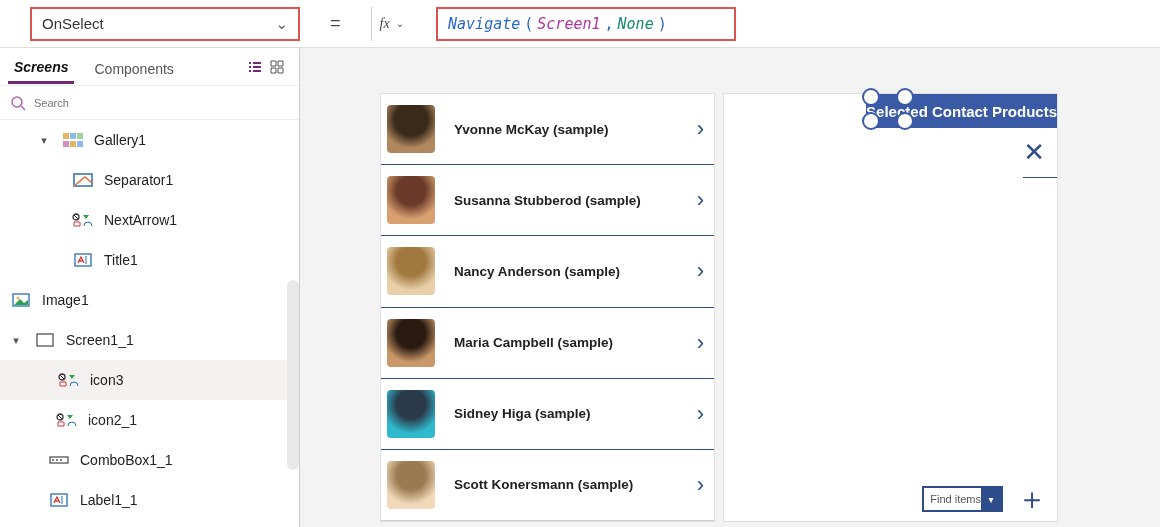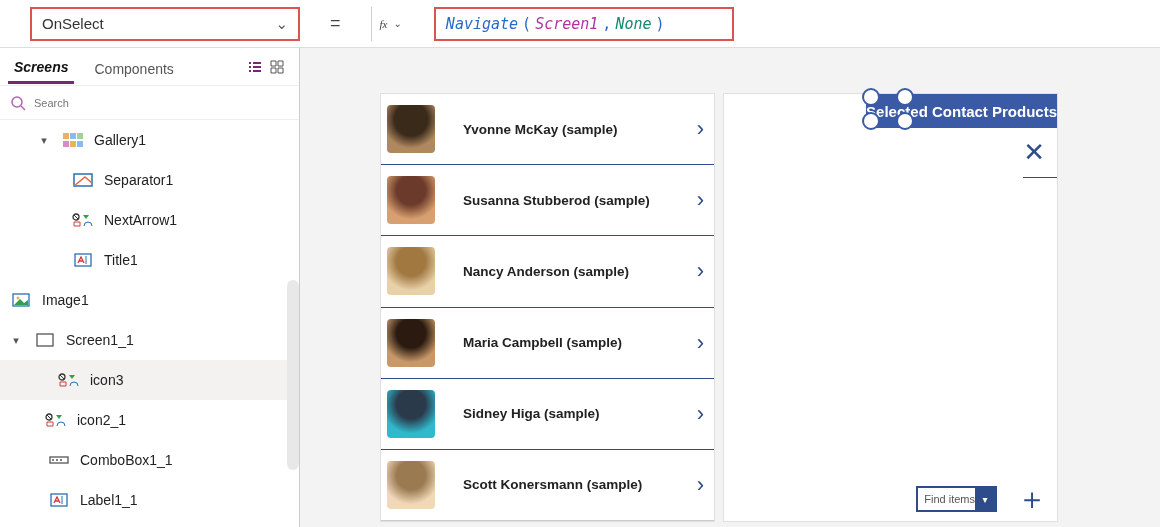--- a/index.html
+++ b/index.html
@@ -36,21 +36,21 @@
   .prop-select .chev { color: #555; }
   .eq { font-size: 18px; margin: 0 6px; color: #444; }
   .fx-box {
     display: flex;
     align-items: center;
     gap: 6px;
     padding: 0 8px;
     height: 34px;
     border-left: 1px solid #ccc;
   }
-  .fx { font-style: italic; font-size: 11px; color: #444; font-family: Georgia, serif; }
+  .fx { font-style: italic; font-size: 14px; color: #444; font-family: Georgia, serif; }
   .fx-chev { color: #555; font-size: 10px; }
   .formula-text {
     border: 2px solid #d9534f;
     height: 34px;
     width: 300px;
     display: flex;
     align-items: center;
     padding: 0 10px;
     font-family: Consolas, monospace;
     font-size: 15px;
@@ -176,21 +176,21 @@
     width: 335px;
     background: #fff;
     display: flex;
     flex-direction: column;
     border: 1px solid #e0e0e0;
   }
   .grow {
     flex: 1;
     display: flex;
     align-items: center;
-    gap: 28px;
+    gap: 19px;
     border-bottom: 1px solid #2f4c8a;
     padding: 4px 6px;
     height: 64px;
     background: #fff;
   }
   .grow:last-child { border-bottom: 1px solid #ccc; }
   .avatar {
     width: 48px;
     height: 48px;
     border-radius: 4px;
@@ -244,21 +244,21 @@
     align-items: center;
     padding-right: 12px;
     border-bottom: 1px solid #2f4c8a;
   }
   .rp-close .x { color: #2f4c8a; font-size: 26px; cursor: pointer; }
   .rp-body { flex: 1; }
   .rp-bottom {
     height: 44px;
     display: flex;
     align-items: center;
-    gap: 20px;
+    gap: 14px;
     padding: 0 10px;
     margin-top: 32px;
   }
   .combo {
     flex: 1;
     height: 26px;
     border: 2px solid #2f4c8a;
     display: flex;
     align-items: center;
     justify-content: space-between;
@@ -413,21 +413,21 @@
               <circle cx="4" cy="4" r="3" fill="none" stroke="#333" stroke-width="1.3"></circle>
               <line x1="2" y1="2" x2="6" y2="6" stroke="#333"></line>
               <path d="M11 2 L17 2 L14 6 Z" fill="#2fa050"></path>
               <path d="M2 9h6v4H2z" fill="none" stroke="#d43a3a"></path>
               <path d="M12 13 a4 4 0 0 1 8 0" fill="none" stroke="#2a6fb3"></path>
             </svg>
         </span>
         <span class="label">icon3</span>
       </div>
 
-      <div class="tree-item" style="padding-left:43px">
+      <div class="tree-item" style="padding-left:54px">
         <span class="glyph">
           <svg width="22" height="14" viewBox="0 0 22 14">
               <circle cx="4" cy="4" r="3" fill="none" stroke="#333" stroke-width="1.3"></circle>
               <line x1="2" y1="2" x2="6" y2="6" stroke="#333"></line>
               <path d="M11 2 L17 2 L14 6 Z" fill="#2fa050"></path>
               <path d="M2 9h6v4H2z" fill="none" stroke="#d43a3a"></path>
               <path d="M12 13 a4 4 0 0 1 8 0" fill="none" stroke="#2a6fb3"></path>
             </svg>
         </span>
         <span class="label">icon2_1</span>

